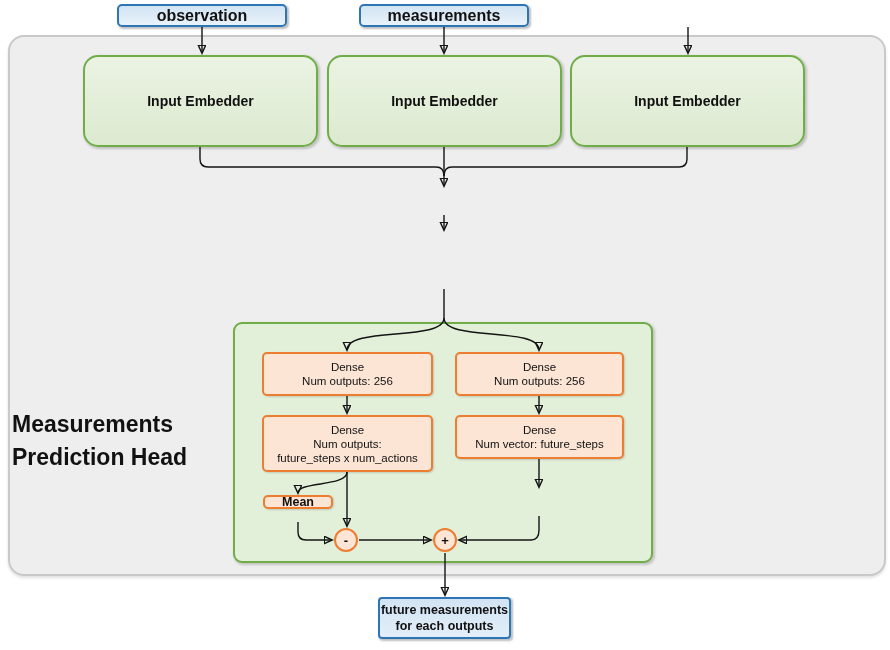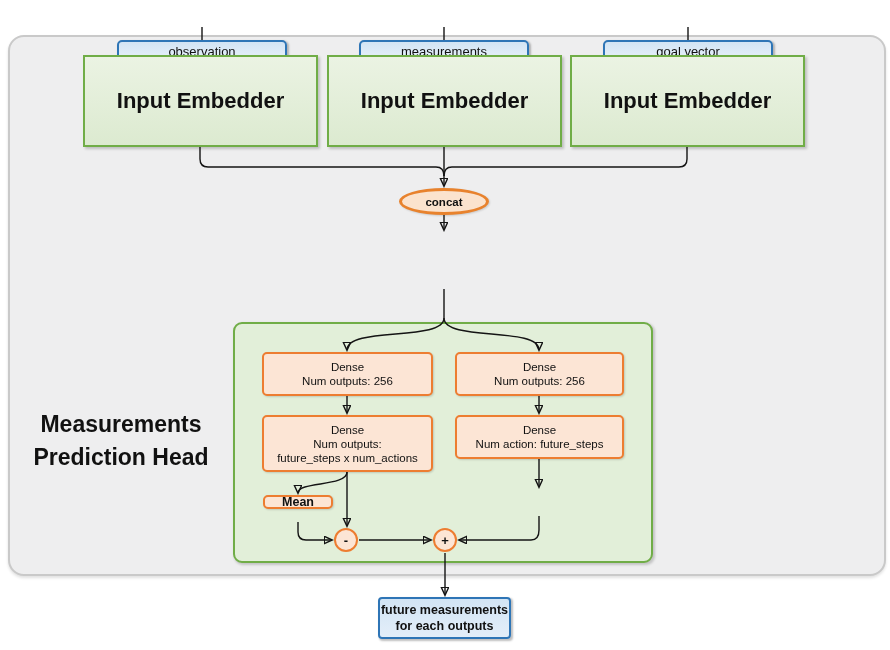--- a/index.html
+++ b/index.html
@@ -14,58 +14,57 @@
   .gray-panel {
     left:8px; top:35px; width:878px; height:541px;
     background:#eeeeef; border:2px solid #c9c9c9; border-radius:16px;
     box-shadow:0 2px 3px rgba(0,0,0,0.12);
   }
 
   
   .blue-pill {
     background:linear-gradient(180deg,#d2e4f4 0%, #e9f2fa 100%);
     border:2px solid #2e75b6; border-radius:5px;
-    font-weight:normal; font-size:13px;
+    font-weight:bold; font-size:16px;
     box-shadow:1.5px 1.5px 2px rgba(0,0,0,0.25);
-    margin-top:36px;
   }
   .blue1 { left:117px; top:4px; width:170px; height:23px; }
   .blue2 { left:359px; top:4px; width:170px; height:23px; }
   .blue3 { left:603px; top:4px; width:170px; height:23px; }
 
   .output-box {
     left:378px; top:597px; width:133px; height:42px;
     background:linear-gradient(180deg,#d2e4f4 0%, #e3eef9 100%);
     border:2.5px solid #2e75b6; border-radius:4px;
     font-weight:bold; font-size:12.5px; line-height:16px;
     box-shadow:1.5px 1.5px 2px rgba(0,0,0,0.25);
     flex-direction:column;
   }
 
   
   .green-box {
     background:linear-gradient(180deg,#ebf3e3 0%, #dcead0 100%);
-    border:2.5px solid #70ad47; border-radius:0;
-    font-weight:bold; font-size:22px;
+    border:2.5px solid #70ad47; border-radius:15px;
+    font-weight:bold; font-size:14px;
     box-shadow:1.5px 1.5px 2.5px rgba(0,0,0,0.2);
   }
   .emb1 { left:83px;  top:55px; width:235px; height:92px; }
   .emb2 { left:327px; top:55px; width:235px; height:92px; }
   .emb3 { left:570px; top:55px; width:235px; height:92px; }
   .middleware { left:327px; top:232px; width:235px; height:57px; }
 
   .green-panel {
     left:233px; top:322px; width:420px; height:241px;
     background:#e2efd9; border:2.5px solid #70ad47; border-radius:9px;
     box-shadow:1.5px 1.5px 2.5px rgba(0,0,0,0.18);
   }
 
   .head-title {
     left:12px; top:408px; width:218px;
-    font-weight:bold; font-size:23px; line-height:33px; text-align:center;
+    font-weight:bold; font-size:23px; line-height:33px; 
   }
 
   
   .orange-box {
     background:#fce5d5; border:2.5px solid #ed7d31; border-radius:5px;
     box-shadow:1px 1px 2px rgba(0,0,0,0.15);
   }
   .dense { flex-direction:column; font-size:11.5px; line-height:14px; }
   .dense .t { font-weight:normal; }
   .dl1 { left:262px; top:352px; width:171px; height:44px; }
@@ -127,37 +126,31 @@
     <path d="M539,516 L539,530 Q539,540 531,540 L459,540" marker-end="url(#ah)"></path>
     <path d="M445,553 L445,595" marker-end="url(#ah)"></path>
   </svg>
 
   <div class="abs flexc blue-pill blue1">
     <span>observation</span>
   </div>
   <div class="abs flexc blue-pill blue2">
     <span>measurements</span>
   </div>
-  <div class="abs flexc blue-pill blue3">
-    <span>goal vector</span>
-  </div>
 
   <div class="abs flexc green-box emb1">
     <span>Input Embedder</span>
   </div>
   <div class="abs flexc green-box emb2">
     <span>Input Embedder</span>
   </div>
   <div class="abs flexc green-box emb3">
     <span>Input Embedder</span>
   </div>
 
-  <div class="abs flexc ellipse">
-    <span>concat</span>
-  </div>
 
 
   <div class="abs flexc orange-box dense dl1">
     <span class="t">Dense</span>
     <span>Num outputs: 256</span>
   </div>
   <div class="abs flexc orange-box dense dl2">
     <span class="t">Dense</span>
     <span>Num outputs:</span>
     <span>future_steps x num_actions</span>
@@ -168,21 +161,21 @@
   <div class="abs flexc op-circle op-minus">
     <span>-</span>
   </div>
 
   <div class="abs flexc orange-box dense dr1">
     <span class="t">Dense</span>
     <span>Num outputs: 256</span>
   </div>
   <div class="abs flexc orange-box dense dr2">
     <span class="t">Dense</span>
-    <span>Num action: future_steps</span>
+    <span>Num vector: future_steps</span>
   </div>
   <div class="abs flexc op-circle op-plus">
     <span>+</span>
   </div>
 
   <div class="abs flexc output-box">
     <span>future measurements</span>
     <span>for each outputs</span>
   </div>
 

